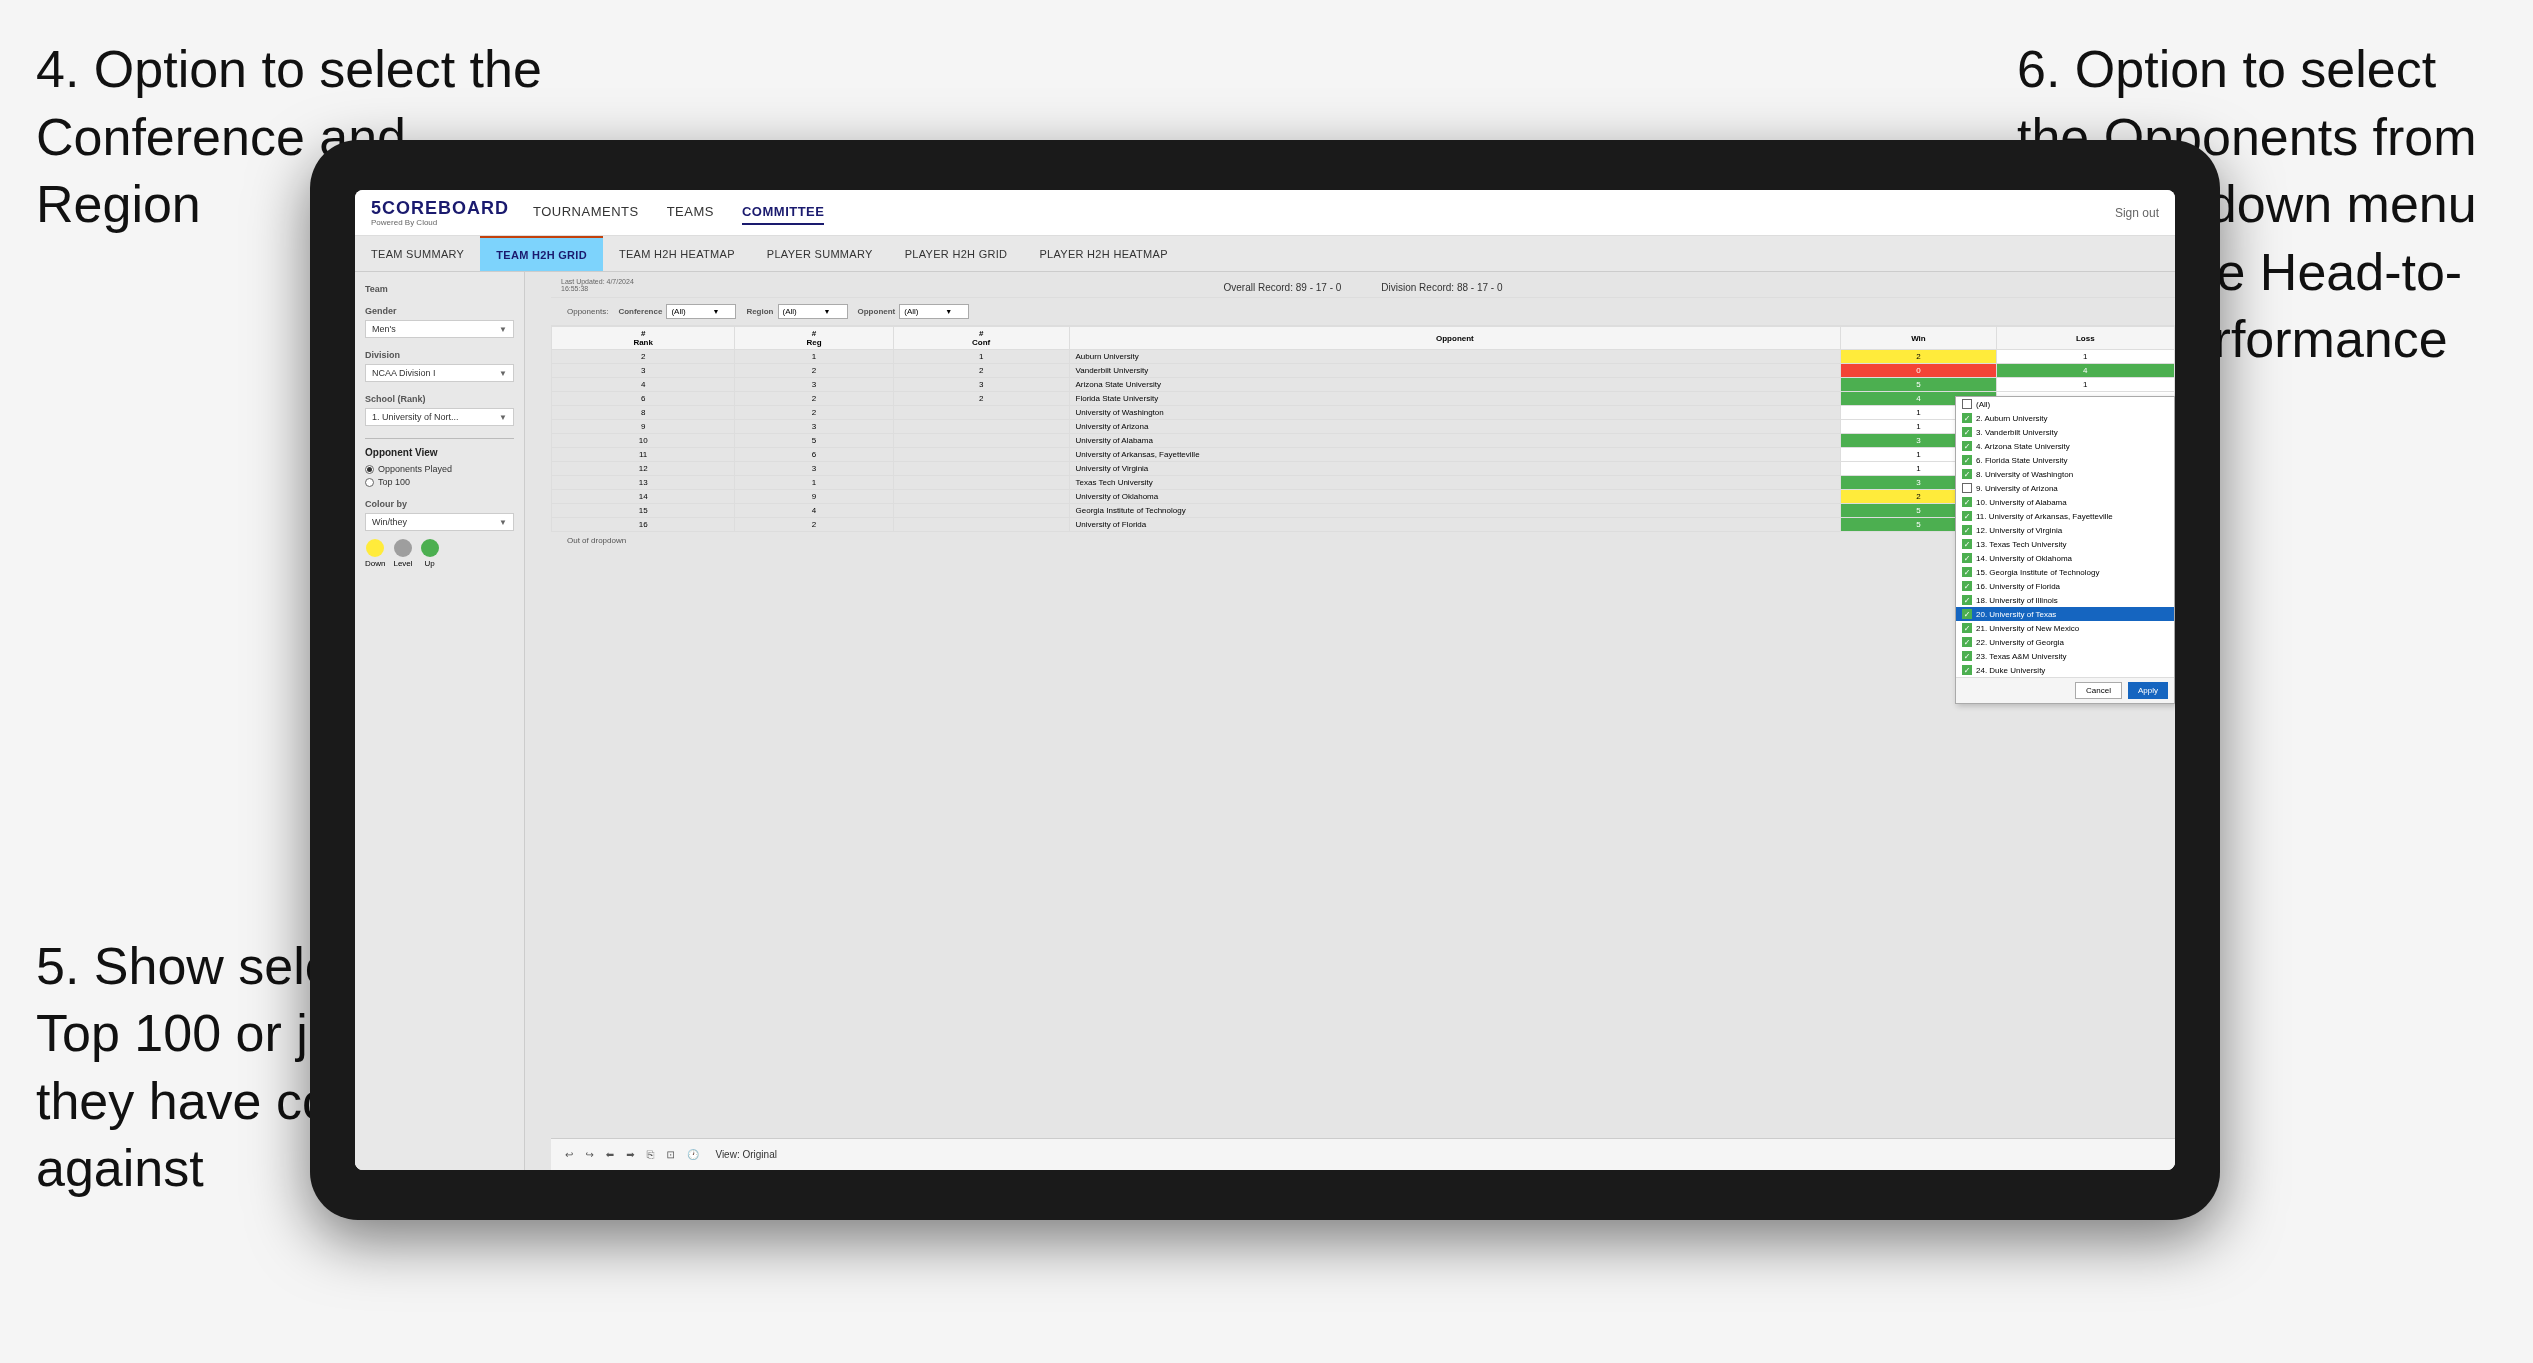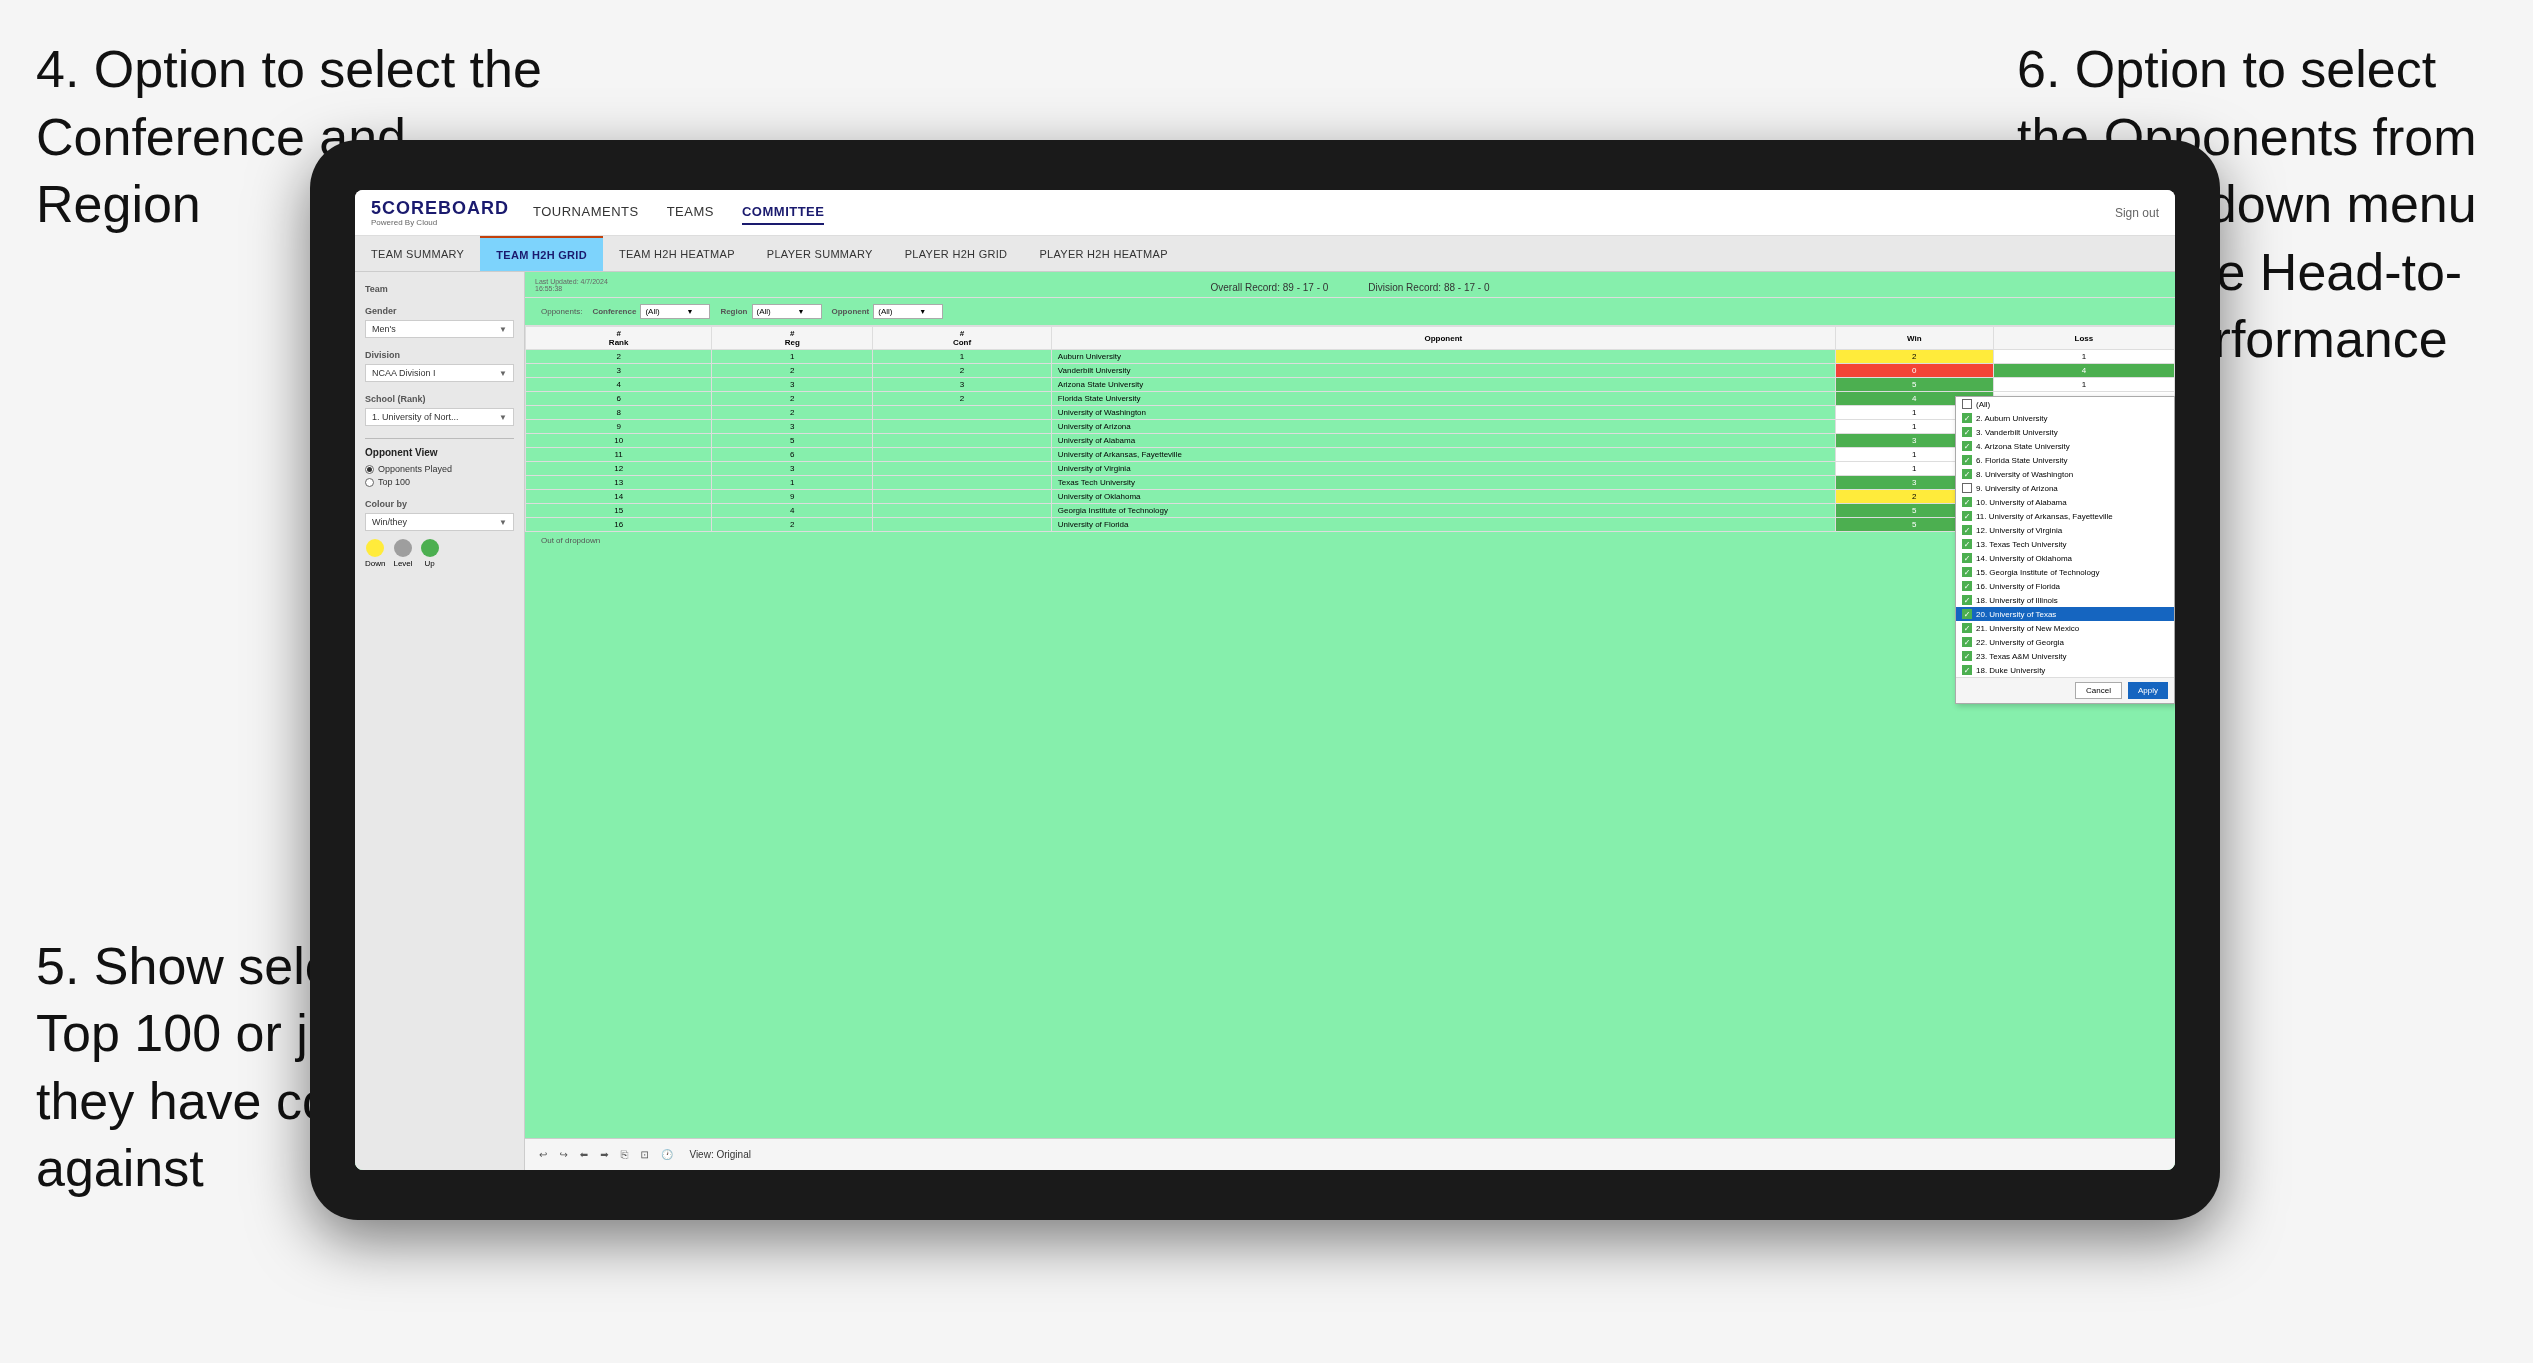--- a/index.html
+++ b/index.html
@@ -150,21 +150,22 @@
       color: #1a1a6e;
       font-weight: bold;
       border-top: 2px solid #c2410c;
     }
 
     
     .main-content {
       flex: 1;
       display: flex;
       overflow: hidden;
-      background: #86efac;
+      background: #e5e5e5;
+      gap: 26px;
     }
 
     
     .sidebar {
       width: 170px;
       background: #e8e8e8;
       border-right: 1px solid #ccc;
       padding: 12px 10px;
       font-size: 10px;
       flex-shrink: 0;
@@ -847,21 +848,21 @@
                 <div class="dropdown-item">
                   <div class="dropdown-checkbox checked">✓</div>
                   <span class="dropdown-text">22. University of Georgia</span>
                 </div>
                 <div class="dropdown-item">
                   <div class="dropdown-checkbox checked">✓</div>
                   <span class="dropdown-text">23. Texas A&amp;M University</span>
                 </div>
                 <div class="dropdown-item">
                   <div class="dropdown-checkbox checked">✓</div>
-                  <span class="dropdown-text">18. Duke University</span>
+                  <span class="dropdown-text">24. Duke University</span>
                 </div>
               </div>
             <div class="dropdown-footer">
               <button class="btn-cancel">Cancel</button>
               <button class="btn-apply">Apply</button>
             </div>
           </div>
         </div>
 
         <div class="toolbar-bottom">

